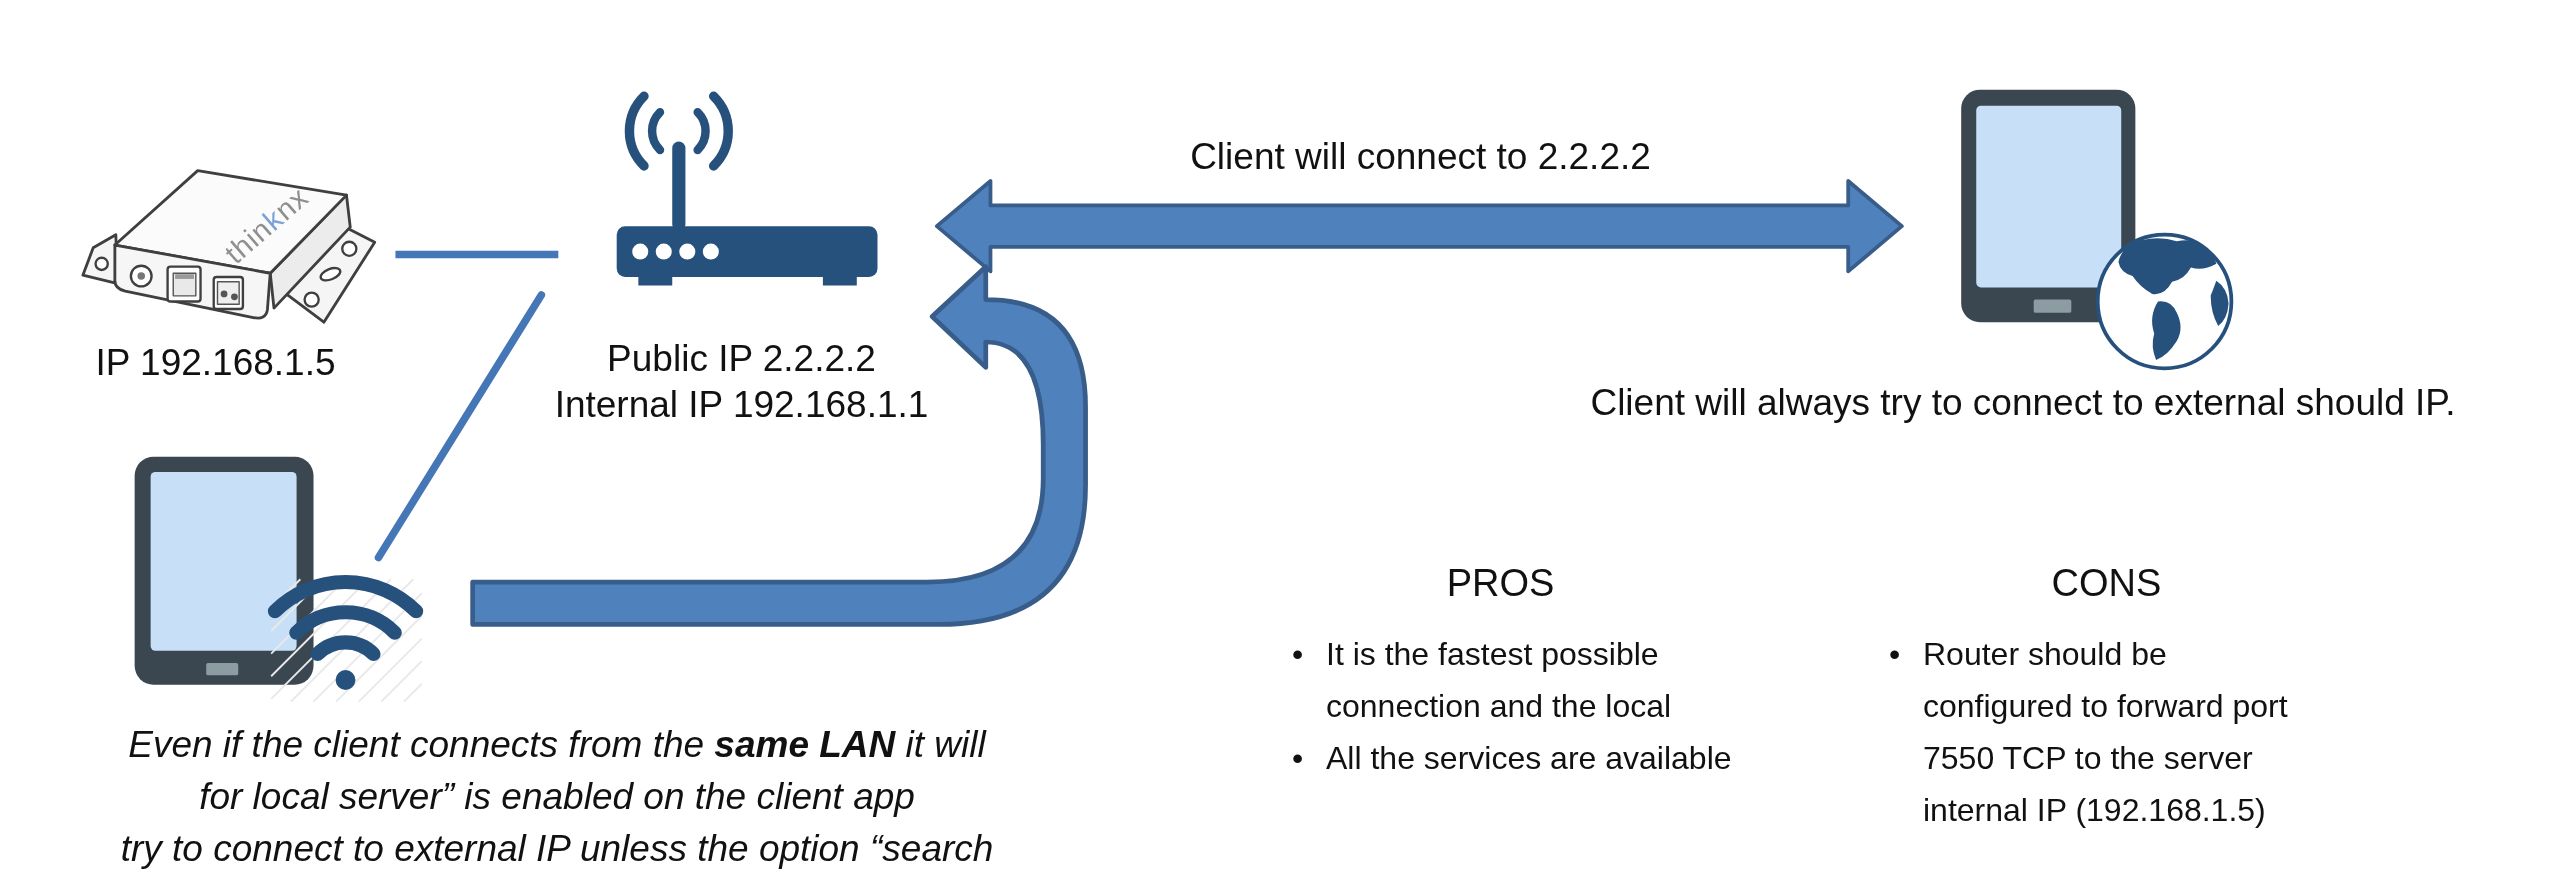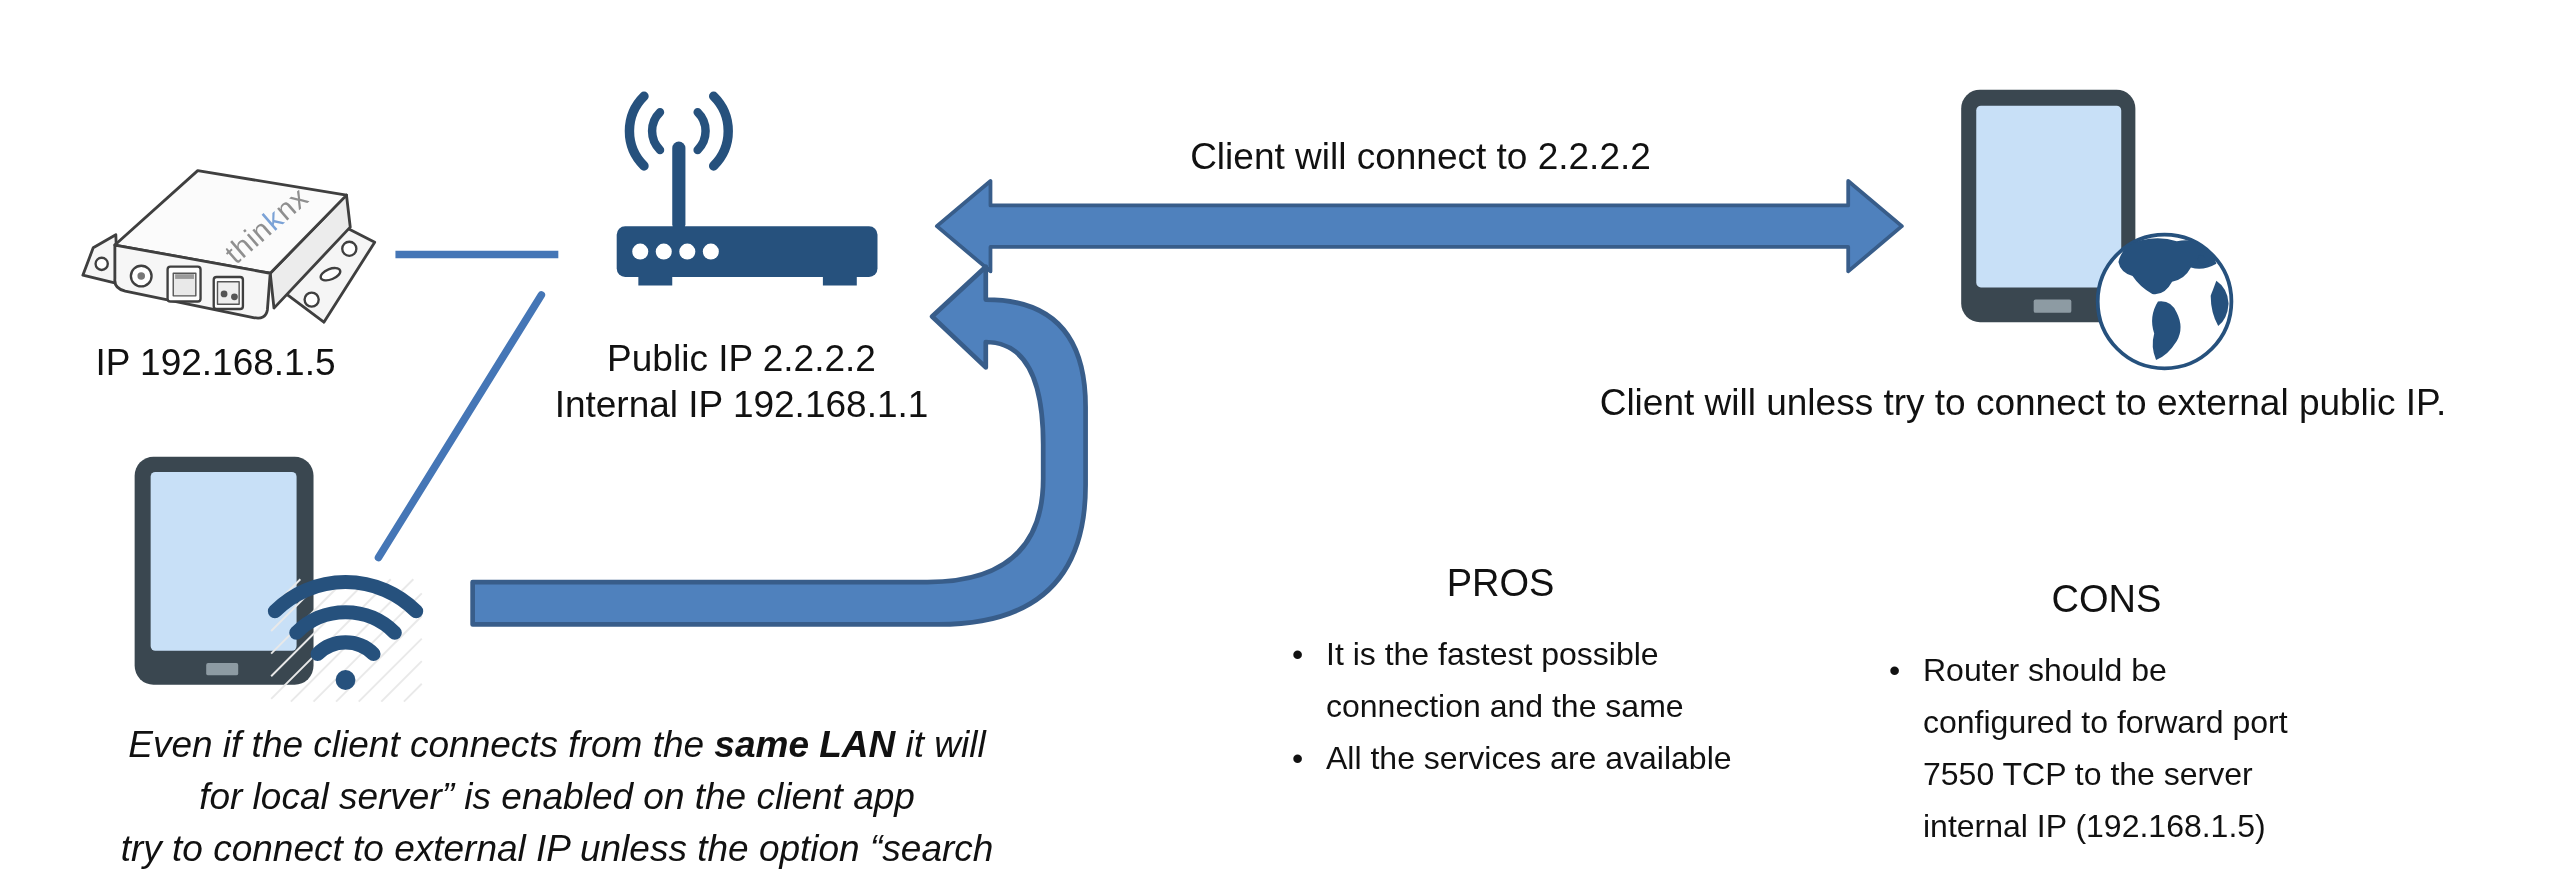--- a/index.html
+++ b/index.html
@@ -138,46 +138,46 @@
 
   <div class="lbl" style="left:27px; top:340px; width:377px;">IP 192.168.1.5</div>
 
   <div class="lbl" style="left:499px; top:336px; width:485px;">
     <div>Public IP 2.2.2.2</div>
     <div>Internal IP 192.168.1.1</div>
   </div>
 
   <div class="lbl" style="left:1119px; top:134px; width:603px;">Client will connect to 2.2.2.2</div>
 
-  <div class="lbl" style="left:1505px; top:380px; width:1036px;">Client will unless try to connect to external public IP.</div>
+  <div class="lbl" style="left:1505px; top:380px; width:1036px;">Client will always try to connect to external should IP.</div>
 
   <div class="caption" style="left:58px; top:719px; width:998px;font-style:italic;">
     <div><span>Even if the client connects from the </span><span class="b">same LAN</span><span> it will</span></div>
     <div>for local server” is enabled on the client app</div>
     <div>try to connect to external IP unless the option “search</div>
   </div>
 
   <div class="col" style="left:1279px; top:561px; width:443px;">
     <div class="col-title">PROS</div>
     <div class="bullet-item">
       <div class="bullet-glyph">•</div>
       <div class="bullet-lines">
         <div>It is the fastest possible</div>
-        <div>connection and the same</div>
+        <div>connection and the local</div>
       </div>
     </div>
     <div class="bullet-item">
       <div class="bullet-glyph">•</div>
       <div class="bullet-lines">
         <div>All the services are available</div>
       </div>
     </div>
   </div>
 
-  <div class="col" style="left:1876px; top:577px; width:461px;">
+  <div class="col" style="left:1876px; top:561px; width:461px;">
     <div class="col-title">CONS</div>
     <div class="bullet-item">
       <div class="bullet-glyph">•</div>
       <div class="bullet-lines">
         <div>Router should be</div>
         <div>configured to forward port</div>
         <div>7550 TCP to the server</div>
         <div>internal IP (192.168.1.5)</div>
       </div>
     </div>

